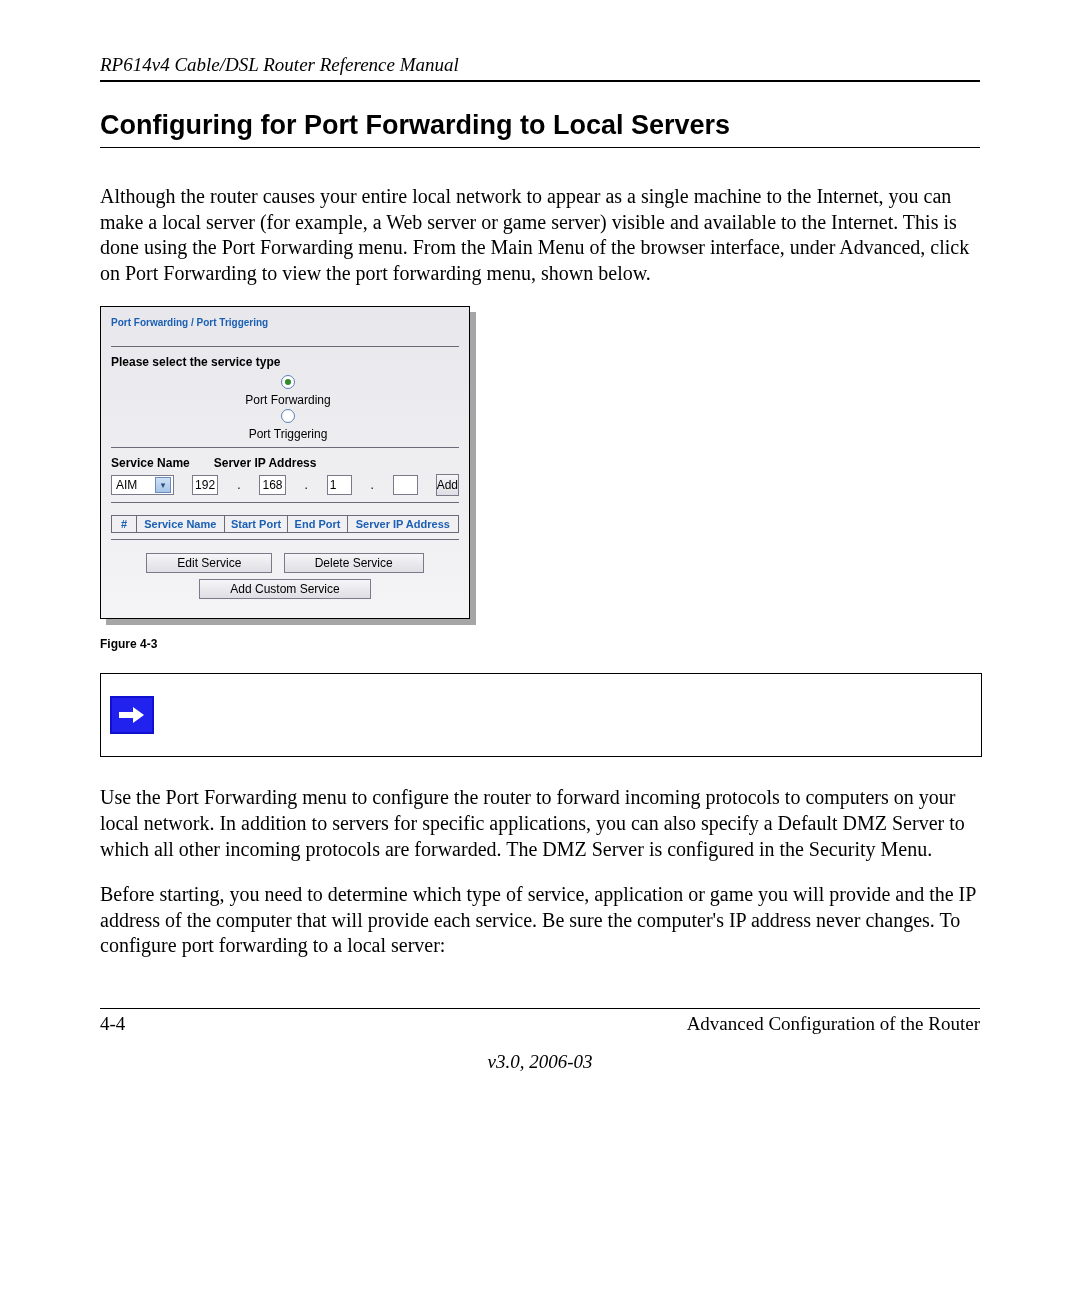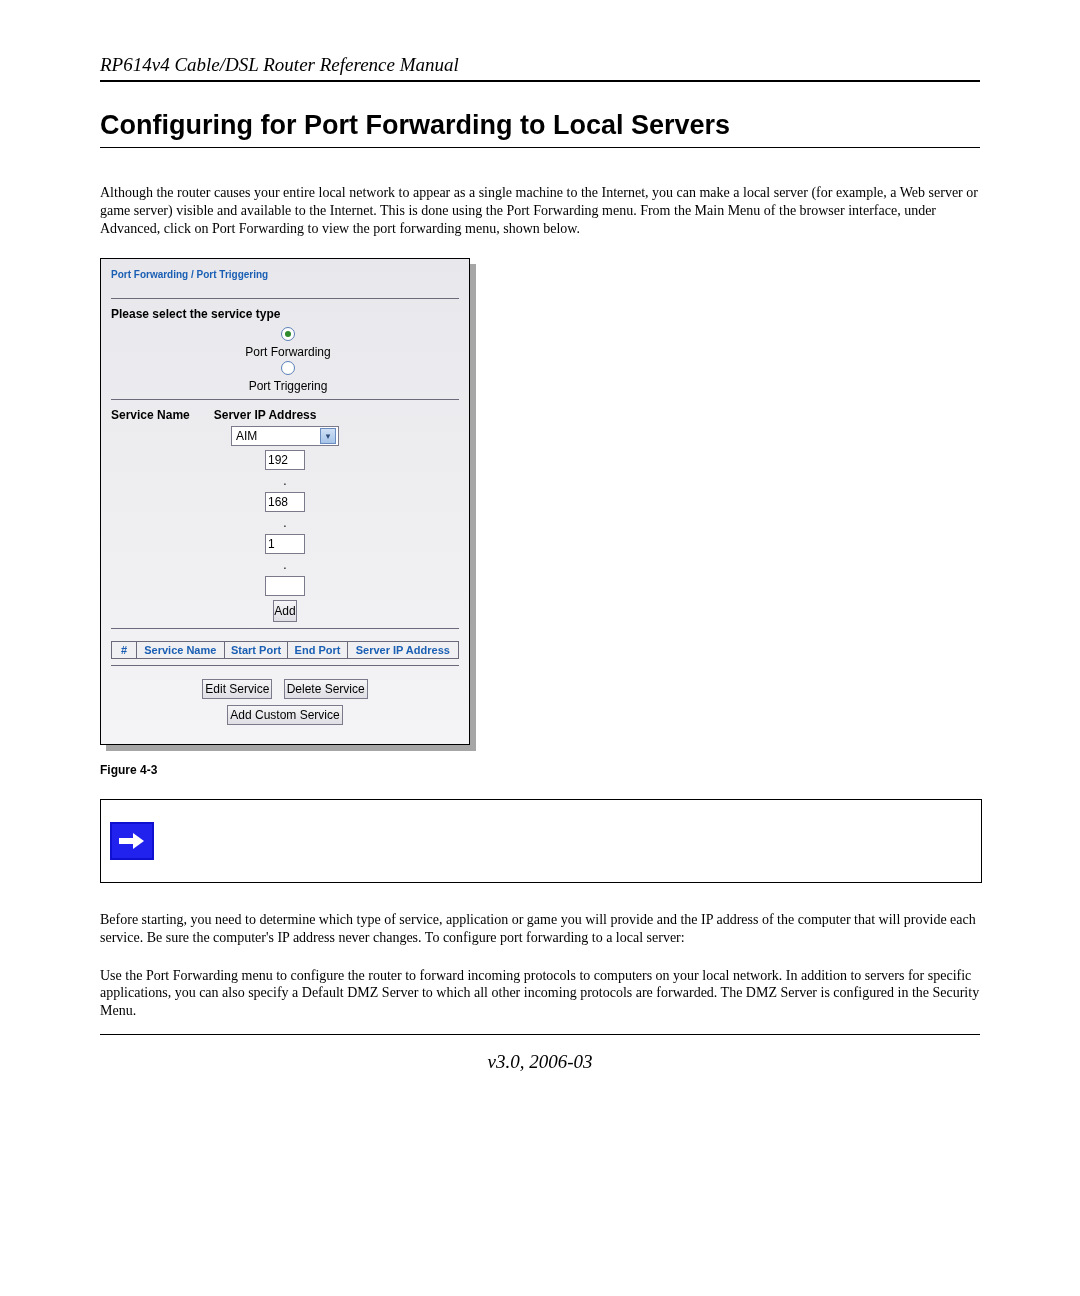--- a/index.html
+++ b/index.html
@@ -31,21 +31,21 @@
     font-weight: bold;
     font-size: 27px;
     margin: 0 0 6px 0;
   }
   .hr-thin {
     border: none;
     border-top: 1px solid #000;
     margin: 0 0 36px 0;
   }
   .body-text {
-    font-size: 14px;
+    font-size: 20px;
     line-height: 1.28;
     margin: 0 0 20px 0;
   }
 
   
   .router-panel {
     width: 348px;
     border: 1px solid #000;
     box-shadow: 6px 6px 0 rgba(0,0,0,0.35);
     background: linear-gradient(to bottom, #e8e8ec, #f4f4f6);
@@ -96,23 +96,22 @@
   .labels-row {
     display: flex;
     gap: 24px;
     font-weight: bold;
     font-size: 12px;
     margin-top: 6px;
   }
   .inputs-row {
     display: flex;
     align-items: center;
-    gap: 4px;
+    gap: 18px;
     margin-top: 4px;
-    flex-direction: column;
   }
   .select {
     display: inline-flex;
     align-items: center;
     justify-content: space-between;
     border: 1px solid #7a7a8a;
     background: #fff;
     height: 18px;
     width: 100px;
     padding: 0 2px 0 4px;
@@ -168,21 +167,21 @@
   }
   .svc-table th.hash {
     width: 16px;
     color: #1a5fb4;
   }
   .btn-row {
     text-align: center;
     margin-top: 10px;
   }
   .btn-row .btn {
-    padding: 2px 2px;
+    padding: 2px 30px;
     height: auto;
     margin: 3px 4px;
   }
 
   .figure-caption {
     font-family: Arial, Helvetica, sans-serif;
     font-weight: bold;
     font-size: 12px;
     margin: 4px 0 22px 0;
   }
@@ -313,22 +312,26 @@
   <div class="note-box">
     <div class="note-icon-cell">
       <span class="arrow-icon">
         <svg width="26" height="18" viewBox="0 0 26 18">
           <path d="M0 6 H14 V1 L25 9 L14 17 V12 H0 Z" fill="#ffffff"></path>
         </svg>
       </span>
     </div>
   </div>
 
+  <p class="body-text">Use the Port Forwarding menu to configure the router to forward incoming protocols to computers on your local network. In addition to servers for specific applications, you can also specify a Default DMZ Server to which all other incoming protocols are forwarded. The DMZ Server is configured in the Security Menu.</p>
+
   <p class="body-text">Before starting, you need to determine which type of service, application or game you will provide and the IP address of the computer that will provide each service. Be sure the computer's IP address never changes. To configure port forwarding to a local server:</p>
-
-  <p class="body-text">Use the Port Forwarding menu to configure the router to forward incoming protocols to computers on your local network. In addition to servers for specific applications, you can also specify a Default DMZ Server to which all other incoming protocols are forwarded. The DMZ Server is configured in the Security Menu.</p>
 
   <div class="footer">
     <hr class="footer-hr">
+    <div class="footer-row">
+      <span>4-4</span>
+      <span>Advanced Configuration of the Router</span>
+    </div>
     <div class="footer-version">v3.0, 2006-03</div>
   </div>
 
 </div>
 
 </body></html>

